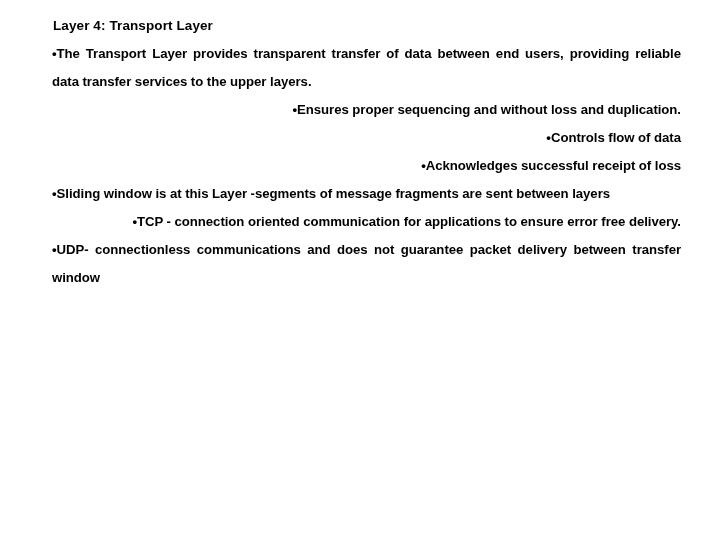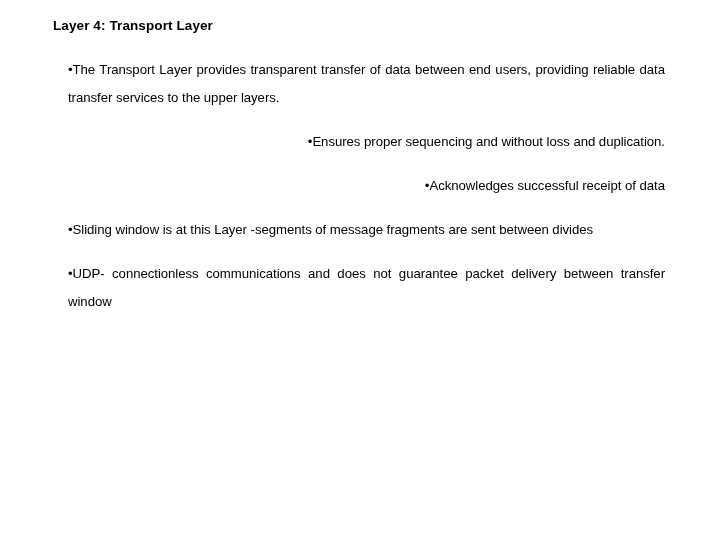--- a/index.html
+++ b/index.html
@@ -36,23 +36,23 @@
     font-size: 13.5px;
     font-weight: bold;
     line-height: 28px;
     letter-spacing: 0.1px;
     margin: 0 0 0 1px;
     white-space: nowrap;
   }
 
   .bullet-para {
     font-size: 13.2px;
-    font-weight: normal;
+    font-weight: bold;
     line-height: 28px;
-    margin: 16px;
+    margin: 0;
     text-align: justify;
     text-justify: inter-word;
     letter-spacing: -0.05px;
     word-spacing: 0px;
   }
 
   
   .bullet-para.single {
     text-align: right;
   }
@@ -69,22 +69,24 @@
   <div id="content">
 
     <div class="slide-title">Layer 4: Transport Layer</div>
 
     <p class="bullet-para"><span class="bullet-mark">•</span><span>The Transport Layer provides transparent transfer of data between end users, providing reliable data transfer services to the upper layers.</span></p>
 
 
     <p class="bullet-para single"><span class="bullet-mark">•</span><span>Ensures proper sequencing and without loss and duplication.</span></p>
 
 
+    <p class="bullet-para single"><span class="bullet-mark">•</span><span>Controls flow of data</span></p>
 
-    <p class="bullet-para single"><span class="bullet-mark">•</span><span>Acknowledges successful receipt of data</span></p>
+    <p class="bullet-para single"><span class="bullet-mark">•</span><span>Acknowledges successful receipt of loss</span></p>
 
-    <p class="bullet-para"><span class="bullet-mark">•</span><span>Sliding window is at this Layer -segments of message fragments are sent between divides</span></p>
+    <p class="bullet-para"><span class="bullet-mark">•</span><span>Sliding window is at this Layer -segments of message fragments are sent between layers</span></p>
 
+    <p class="bullet-para single"><span class="bullet-mark">•</span><span>TCP - connection oriented communication for applications to ensure error free delivery.</span></p>
 
     <p class="bullet-para"><span class="bullet-mark">•</span><span>UDP- connectionless communications and does not guarantee packet delivery between transfer window</span></p>
 
   </div>
 </div>
 
 </body></html>

